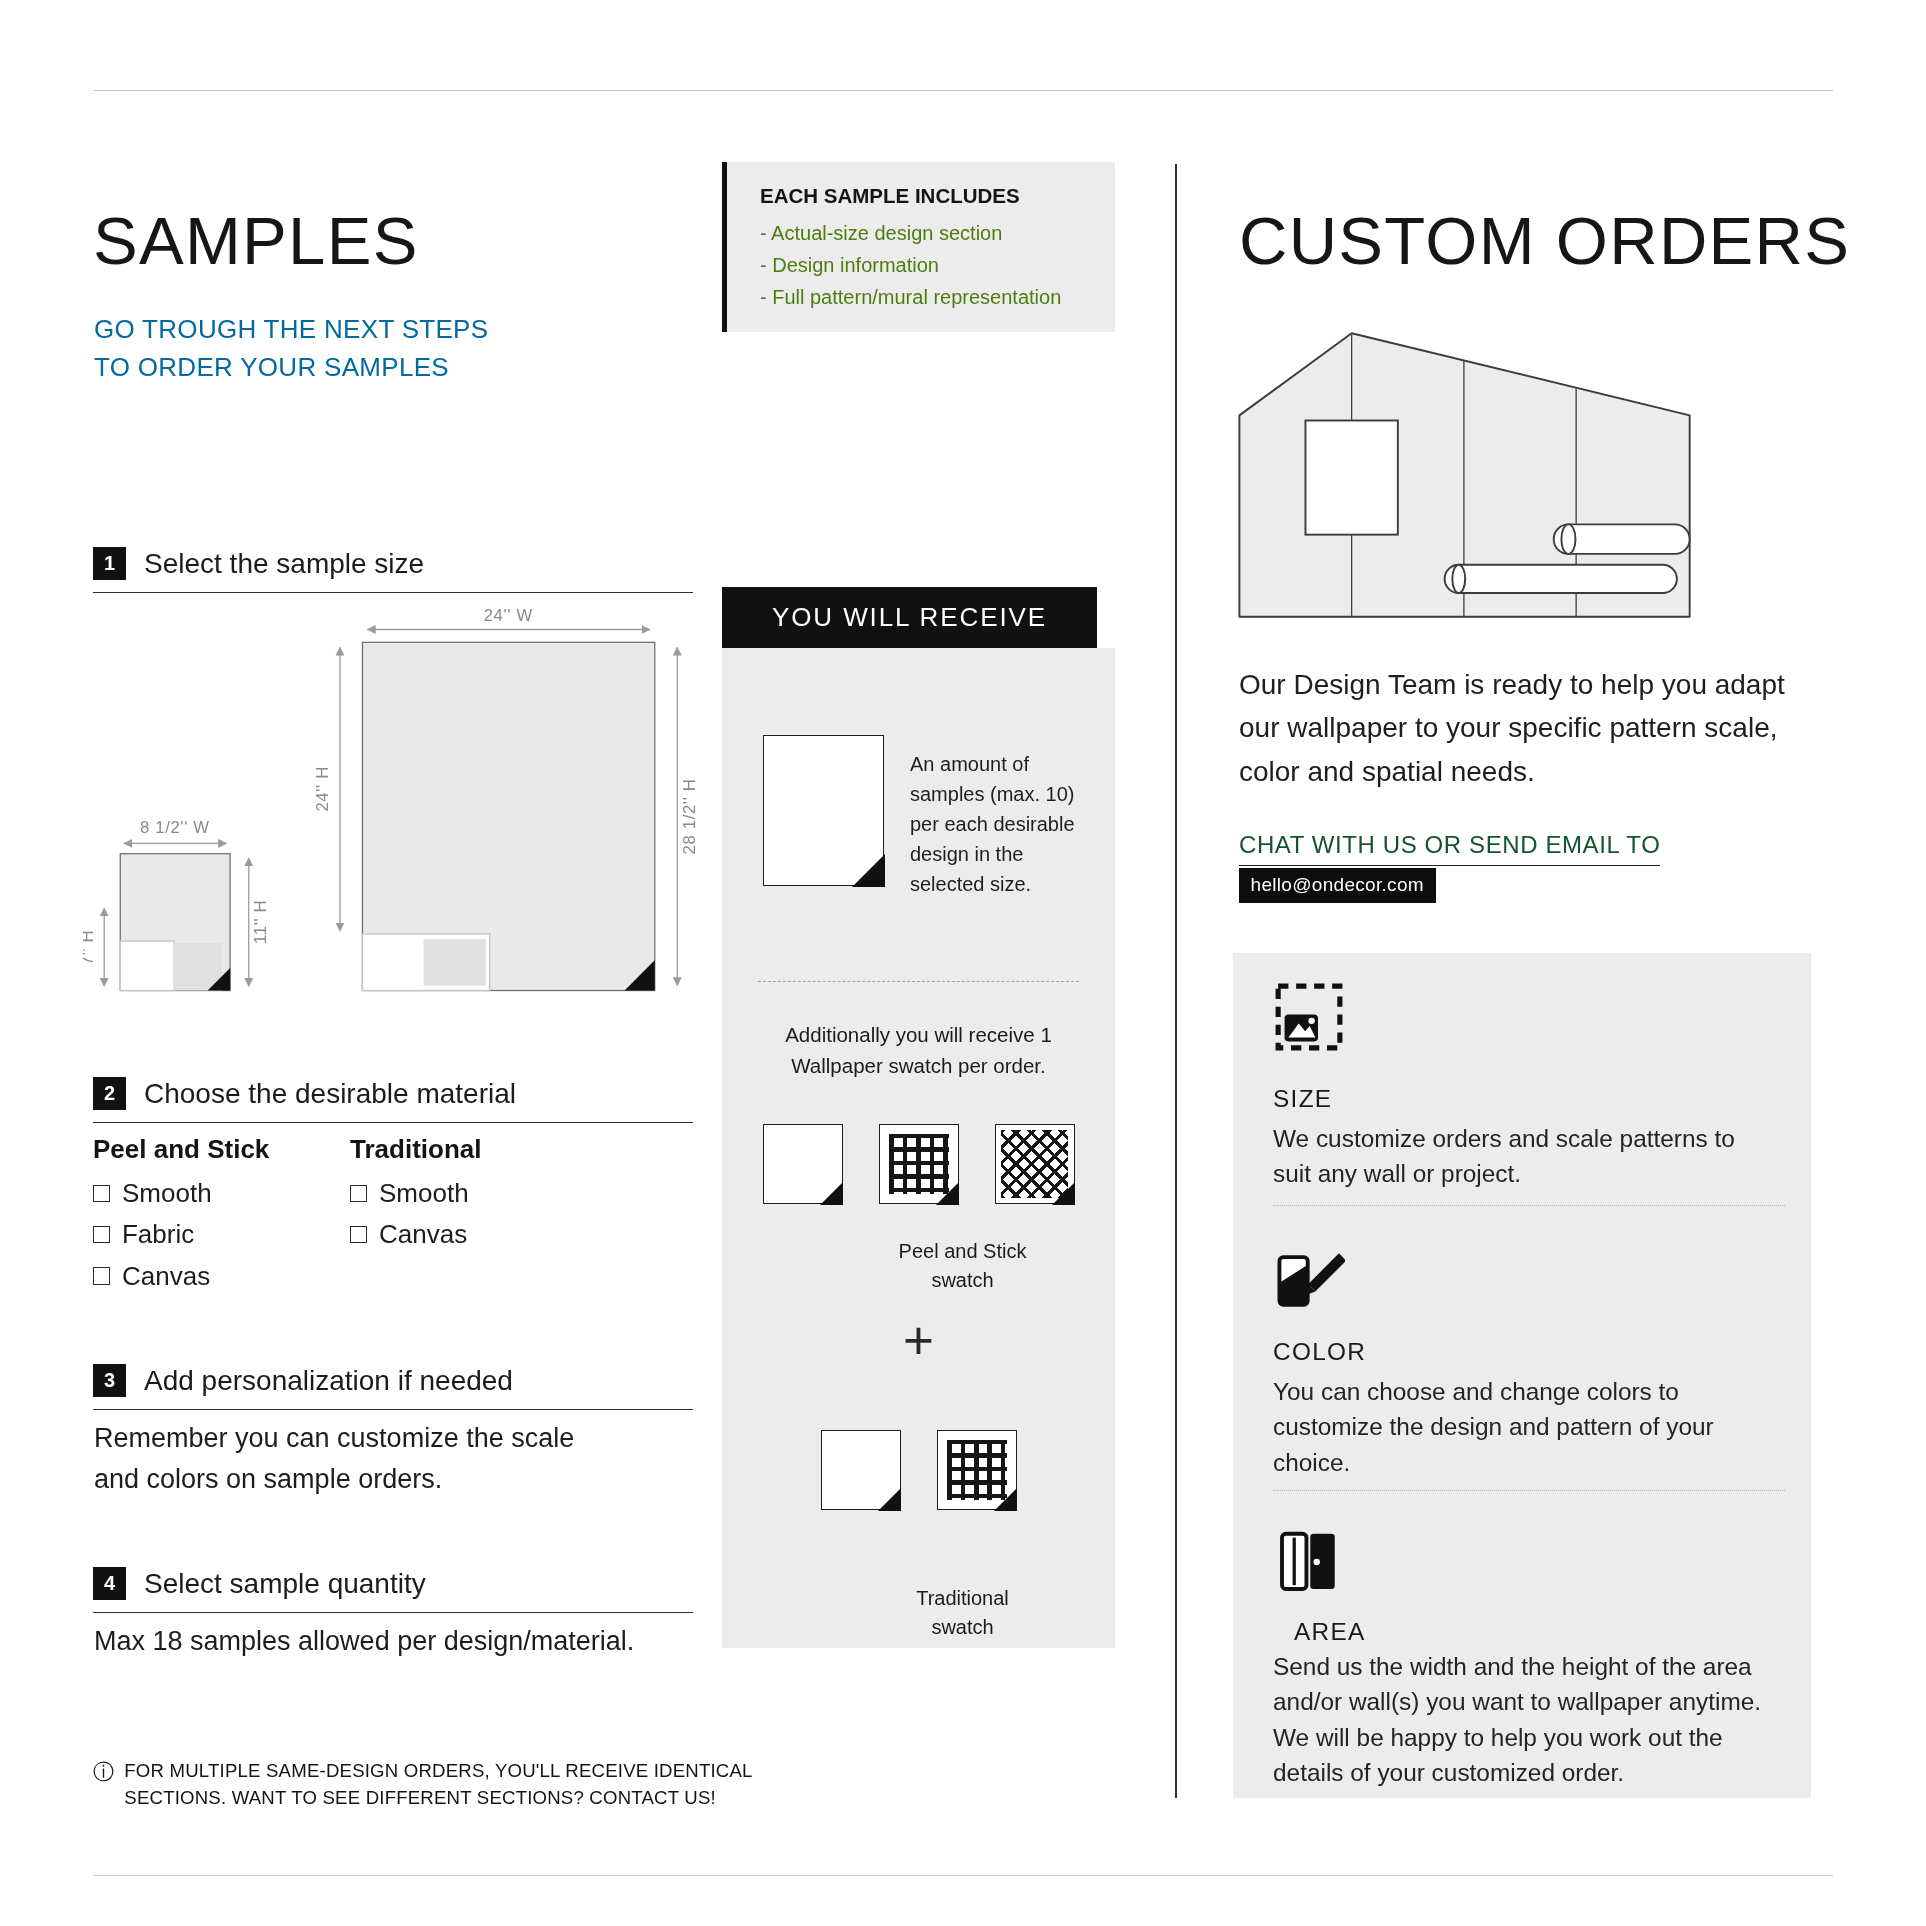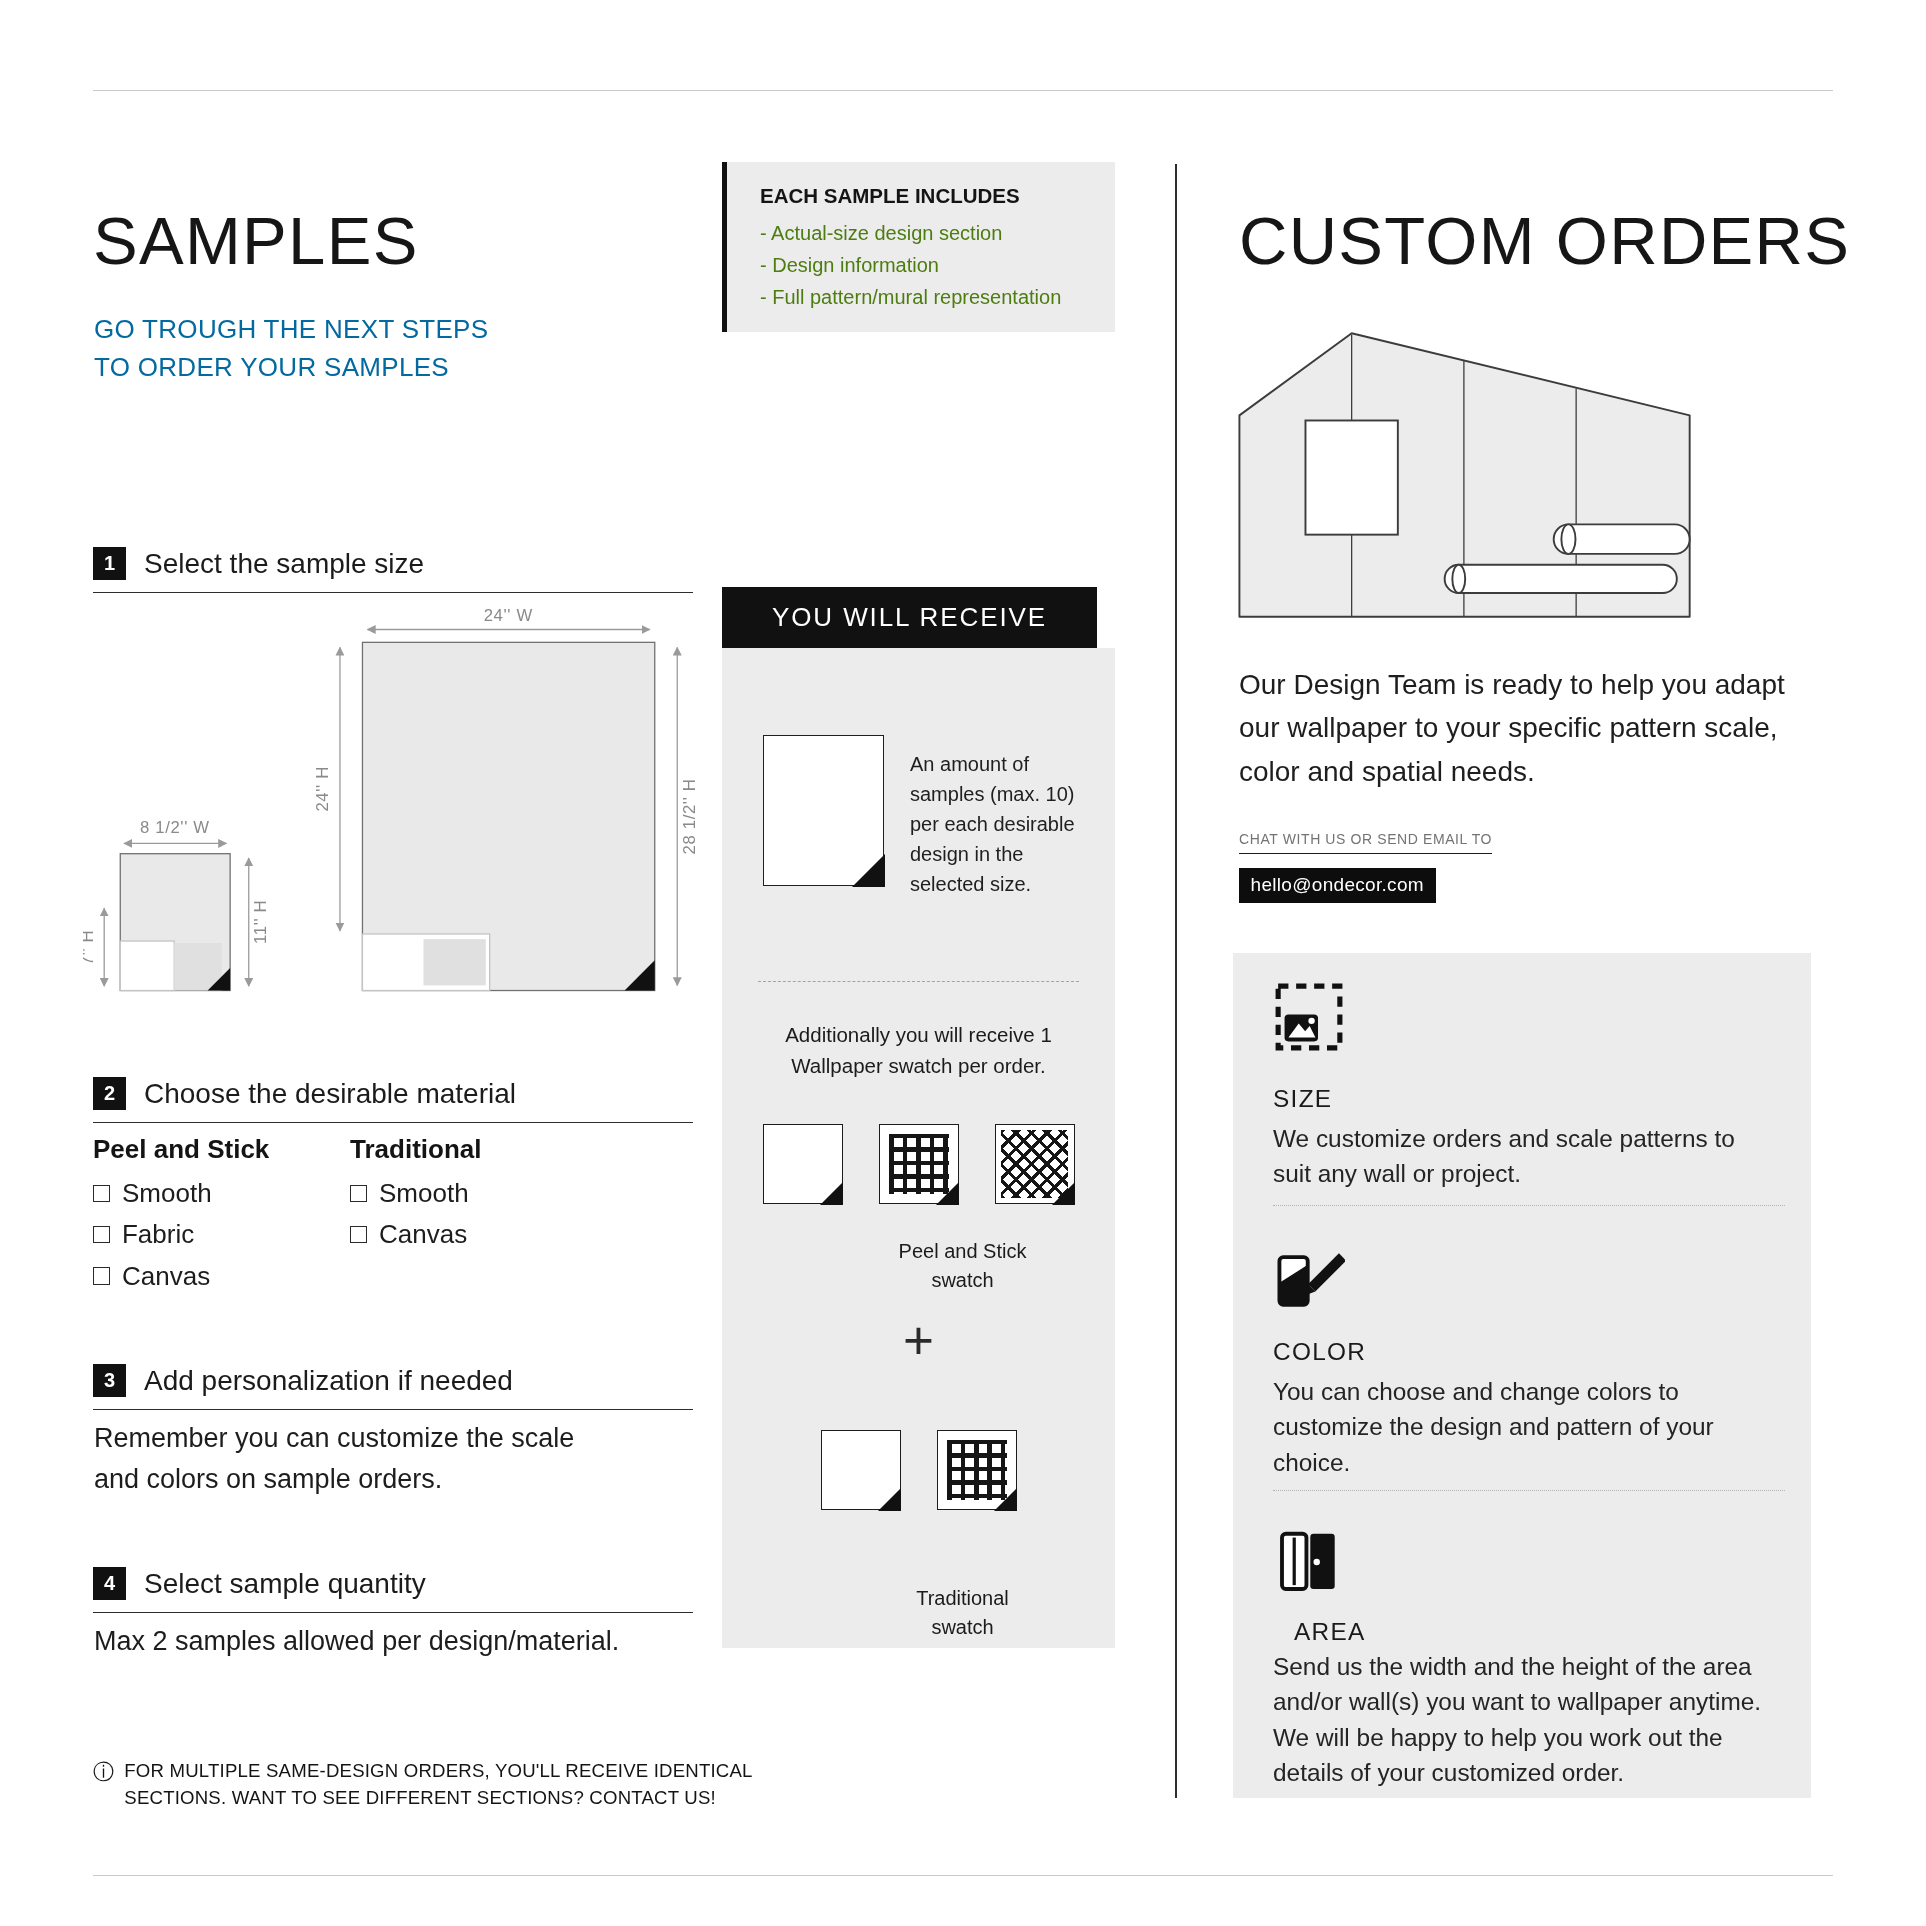--- a/index.html
+++ b/index.html
@@ -85,21 +85,21 @@
   .swatch-label{position:absolute;left:0;width:100%;display:flex;justify-content:center;padding-left:44px;}
   .lab1{top:589px;} .lab2{top:936px;}
   .swatch-label .tx{text-align:center;font-size:20px;line-height:1.45;color:#1b1b1b;}
   .lab1 .tx{width:148px;} .lab2 .tx{width:109px;}
   .plus{position:absolute;top:666px;left:0;width:100%;text-align:center;font-size:53px;font-weight:400;color:#2a2a2a;line-height:1;}
 
   
   .house-svg{position:absolute;left:1233px;top:324px;}
   .custom-intro{position:absolute;left:1239px;top:663px;width:559px;font-size:28px;line-height:1.55;color:#1e1e1e;}
   .chat-line{position:absolute;left:1239px;top:831px;}
-  .chat-line .tx{display:inline-block;font-size:14px;letter-spacing:0.6px;color:#737373;
+  .chat-line .tx{display:inline-block;font-size:24px;letter-spacing:0.6px;color:#14532d;
      border-bottom:1.3px solid #1c1c1c;padding-bottom:6.4px;}
   .email-badge{position:absolute;left:1239px;top:868px;background:#0d0d0d;color:#fff;
      font-size:19px;letter-spacing:0.3px;padding:6.4px 11.6px;display:inline-block;}
 
   .custom-panel{position:absolute;left:1233px;top:953px;width:578px;height:845px;background:#ececec;}
   .feat-icon{position:absolute;left:40px;}
   .fi-size{top:28px;} .fi-color{top:290px;} .fi-area{top:573px;}
   .feat-name{position:absolute;left:40px;font-size:24.4px;letter-spacing:1.3px;color:#1a1a1a;}
   .fn-size{top:132px;} .fn-color{top:385px;} .fn-area{top:665px;margin-left:21px;}
   .feat-text{position:absolute;left:40px;font-size:24.4px;line-height:1.45;color:#242424;}
@@ -197,21 +197,21 @@
   <div class="step step3">
     <span class="stepnum">3</span>
     <span class="steptitle">Add personalization if needed</span>
   </div>
   <div class="step-note note3">Remember you can customize the scale and colors on sample orders.</div>
 
   <div class="step step4">
     <span class="stepnum">4</span>
     <span class="steptitle">Select sample quantity</span>
   </div>
-  <div class="step-note note4">Max 2 samples allowed per design/material.</div>
+  <div class="step-note note4">Max 18 samples allowed per design/material.</div>
 
   <div class="footnote">
     <span class="ic">ⓘ</span>
     <span class="tx">FOR MULTIPLE SAME-DESIGN ORDERS, YOU'LL RECEIVE IDENTICAL SECTIONS. WANT TO SEE DIFFERENT SECTIONS? CONTACT US!</span>
   </div>
 
   <div class="includes-box">
     <div class="includes-title">EACH SAMPLE INCLUDES</div>
     <div class="includes-item">- Actual-size design section</div>
     <div class="includes-item">- Design information</div>

